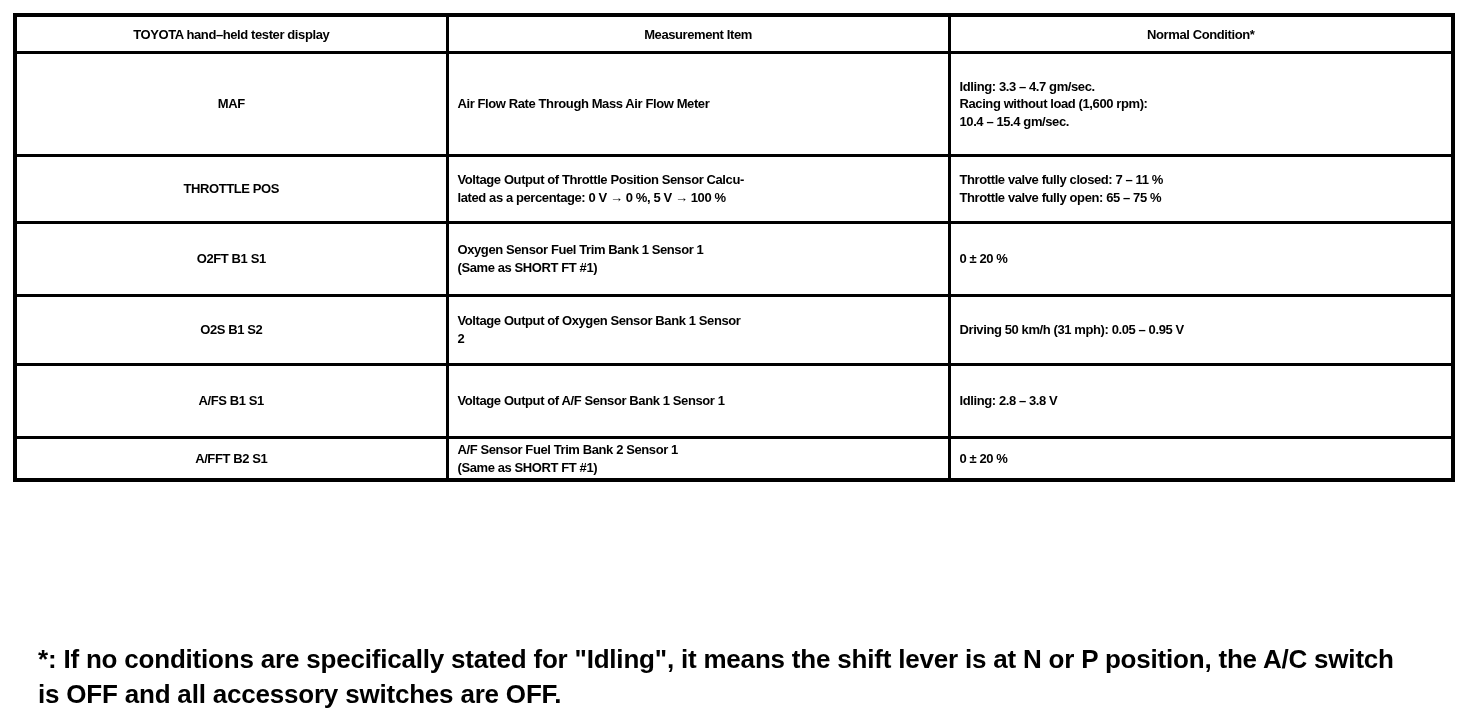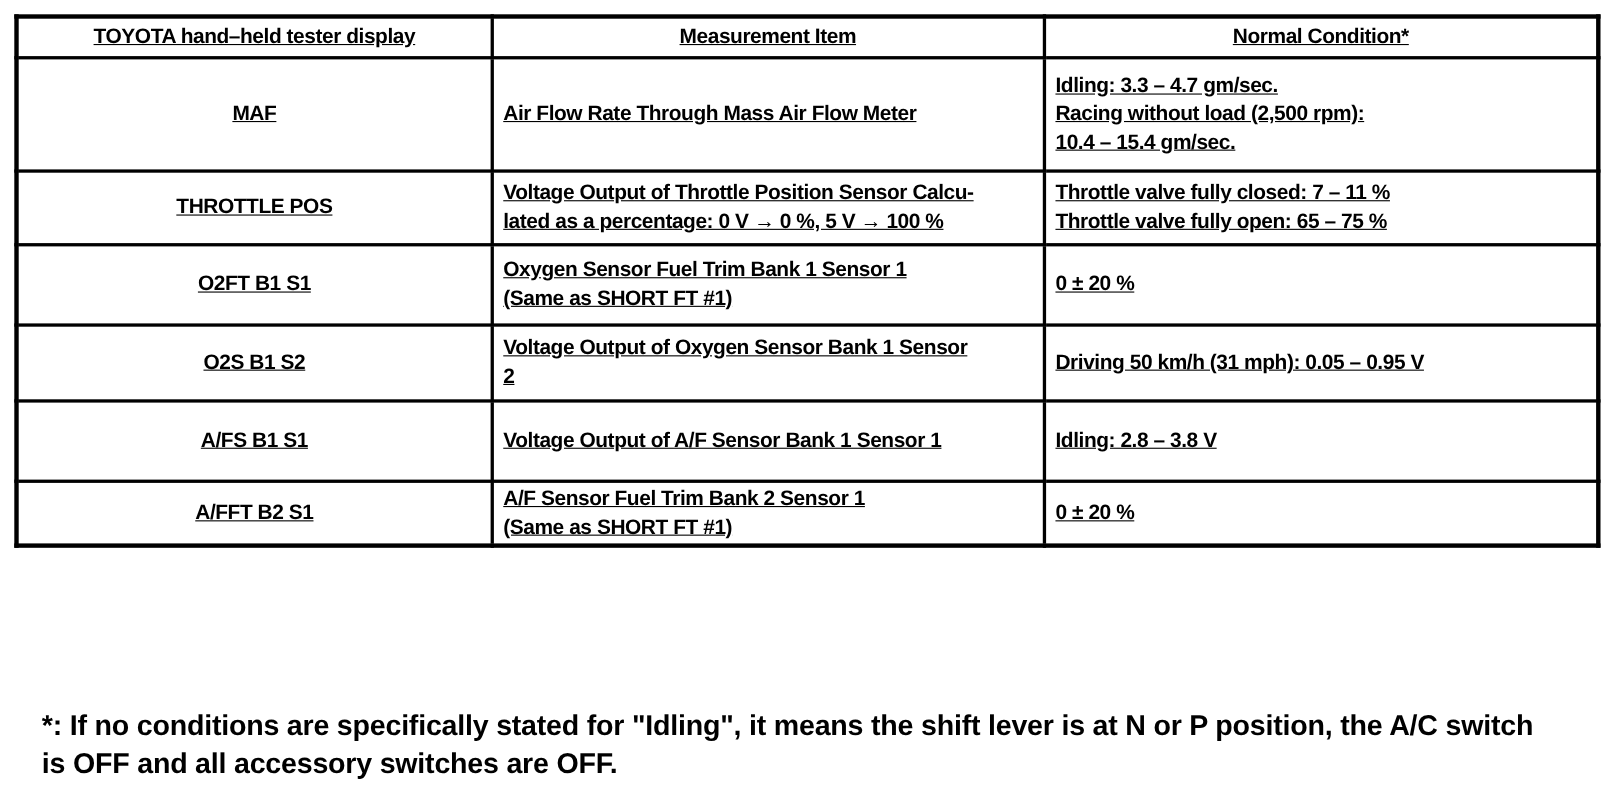--- a/index.html
+++ b/index.html
@@ -25,26 +25,25 @@
     width: 1438px;
     border-collapse: collapse;
     table-layout: fixed;
   }
   table.spec, table.spec td, table.spec th {
     border: 3px solid #000;
   }
   table.spec { border-width: 4px; }
   th, td {
     font-weight: bold;
-    font-size: 19px;
+    font-size: 13px;
     letter-spacing: -0.4px;
     vertical-align: middle;
     padding: 2px 6px;
     overflow: hidden;
-    text-decoration: underline;
   }
   col.c1 { width: 432px; }
   col.c2 { width: 502px; }
   col.c3 { width: 504px; }
   thead th { height: 30px; text-align: center; padding: 2px 4px; }
   td.c-display { text-align: center; }
   td.c-item, td.c-cond { text-align: left; padding-left: 9px; }
   .line { white-space: nowrap; line-height: 1.35; }
   
   tbody tr:nth-child(1) td { height: 96px; }
@@ -90,21 +89,21 @@
     <tbody id="spec-body">
         <tr>
           <td class="c-display">
             <div class="line">MAF</div>
           </td>
           <td class="c-item">
             <div class="line">Air Flow Rate Through Mass Air Flow Meter</div>
           </td>
           <td class="c-cond">
             <div class="line">Idling: 3.3 – 4.7 gm/sec.</div>
-            <div class="line">Racing without load (2,500 rpm):</div>
+            <div class="line">Racing without load (1,600 rpm):</div>
             <div class="line">10.4 – 15.4 gm/sec.</div>
           </td>
         </tr>
         <tr>
           <td class="c-display">
             <div class="line">THROTTLE POS</div>
           </td>
           <td class="c-item">
             <div class="line">Voltage Output of Throttle Position Sensor Calcu-</div>
             <div class="line">lated as a percentage: 0 V → 0 %, 5 V → 100 %</div>

